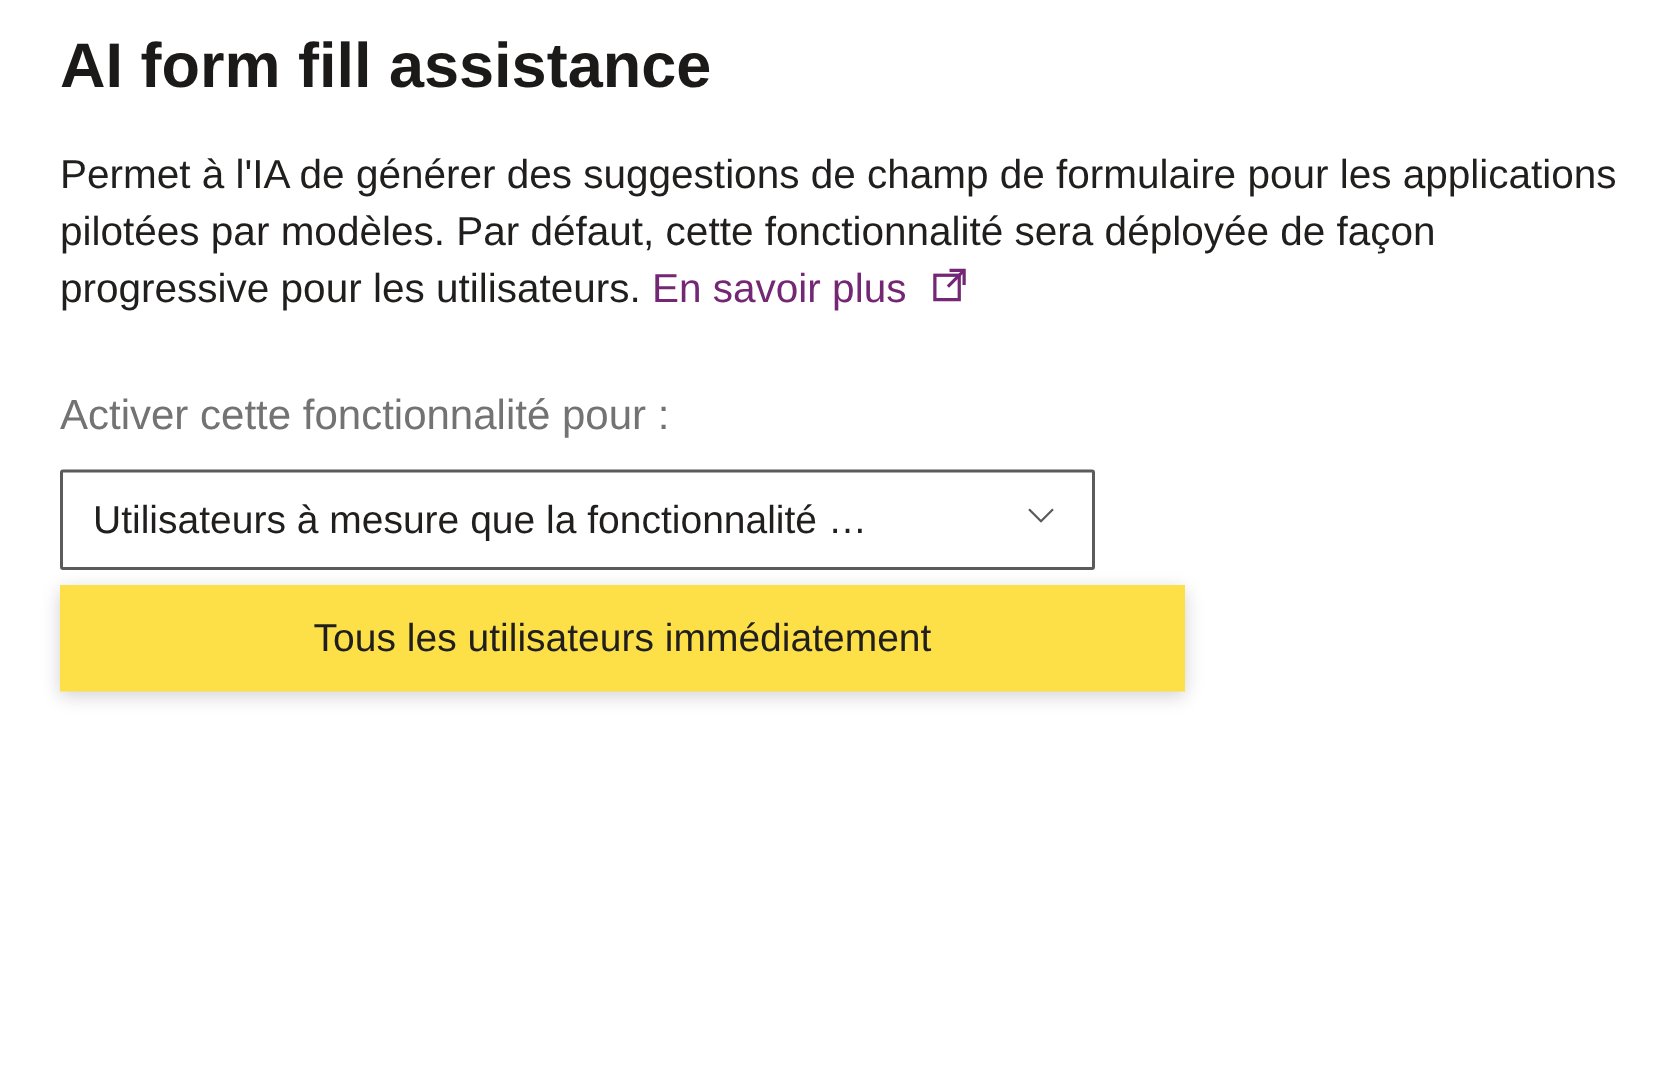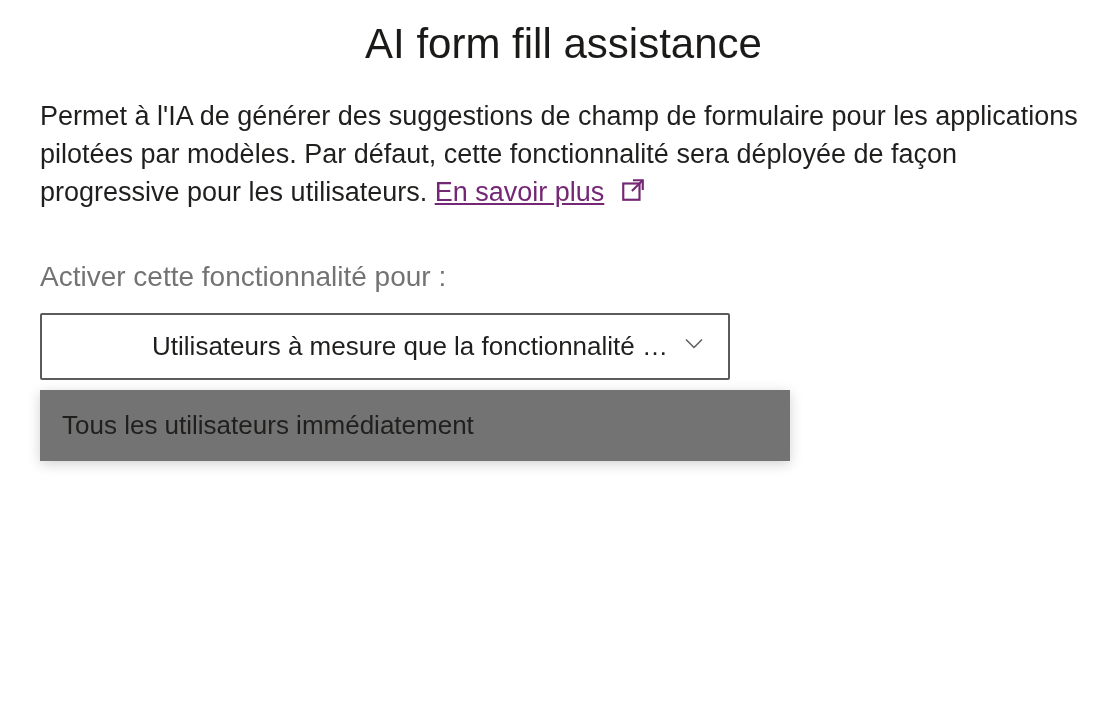--- a/index.html
+++ b/index.html
@@ -10,35 +10,33 @@
     background: #ffffff;
     font-family: "Segoe UI", -apple-system, BlinkMacSystemFont, sans-serif;
     color: #201f1e;
   }
   .container {
     padding: 20px 30px 0 40px;
     box-sizing: border-box;
   }
   h1.title {
     font-size: 42px;
-    font-weight: 400;
+    font-weight: 700;
     margin: 0 0 30px 0;
     color: #1b1a19;
-    text-align: center;
   }
   .description {
     font-size: 27px;
     line-height: 1.4;
     color: #201f1e;
     margin: 0 0 50px 0;
     max-width: 1040px;
   }
   .learn-more {
     color: #742774;
-    text-decoration: underline;
     cursor: pointer;
   }
   .ext-icon {
     display: inline-block;
     vertical-align: baseline;
     margin-left: 8px;
     color: #742774;
     position: relative;
     top: 2px;
   }
@@ -57,21 +55,21 @@
     position: relative;
     width: 690px;
   }
   .dropdown-button {
     width: 100%;
     box-sizing: border-box;
     border: 2px solid #5b5b5b;
     background: #ffffff;
     padding: 16px 60px 16px 20px;
     font-size: 26px;
-    text-align: right;
+    text-align: left;
     cursor: pointer;
     position: relative;
     color: #201f1e;
     font-family: inherit;
     white-space: nowrap;
     overflow: hidden;
     text-overflow: ellipsis;
     border-radius: 2px;
   }
   .chevron {
@@ -87,23 +85,24 @@
     stroke: #5b5b5b;
     fill: none;
     stroke-width: 1.5;
   }
   .dropdown-menu {
     position: absolute;
     left: 0;
     top: 100%;
     margin-top: 10px;
     width: 750px;
-    background: #737373;
+    background: #fde047;
     box-shadow: 0 3px 12px rgba(0,0,0,0.18);
     z-index: 10;
+    text-align: center;
   }
   .dropdown-option {
     padding: 18px 22px;
     font-size: 26px;
     color: #201f1e;
     cursor: pointer;
     line-height: 1.35;
   }
   .dropdown-option.selected {
     background: #efeeee;

